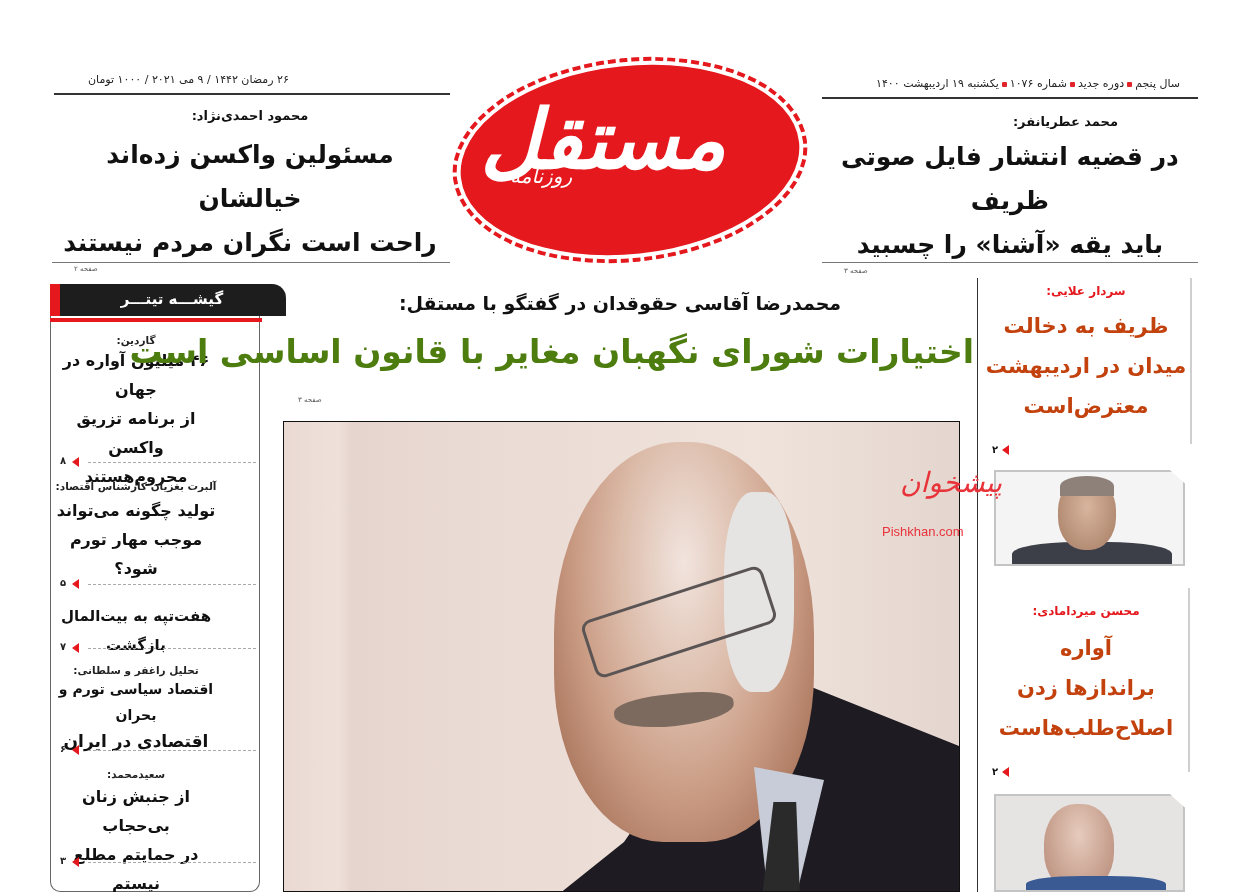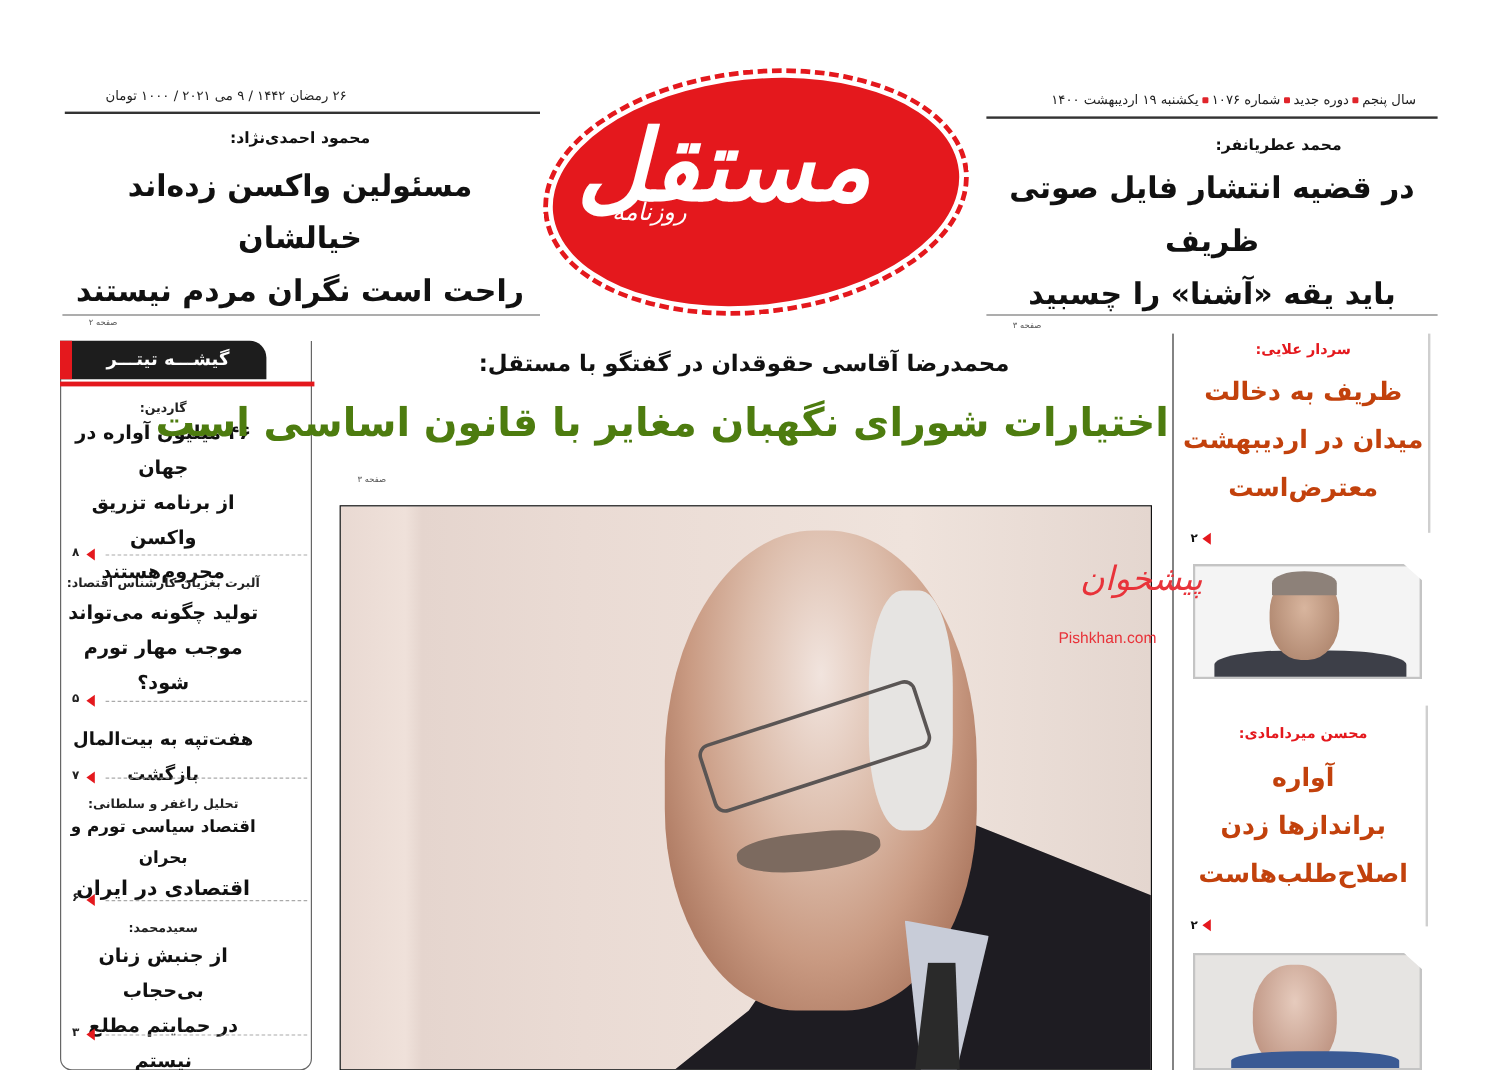--- a/index.html
+++ b/index.html
@@ -18,21 +18,21 @@
 
   
   .logo { position: absolute; left: 456px; top: 60px; width: 348px; height: 200px; }
   .logo .oval { position: absolute; inset: 6px 4px 6px 4px; background: #e4181d; border-radius: 50%; transform: rotate(-6deg); }
   .logo .ring { position: absolute; inset: -2px -4px; border: 4px dashed #e4181d; border-radius: 50%; transform: rotate(-6deg); }
   .logo .name { position: absolute; left: 70px; top: 38px; width: 200px; text-align: center; color: #fff; font-family: "DejaVu Serif", serif; font-size: 82px; font-style: italic; font-weight: bold; line-height: 1; }
   .logo .sub { position: absolute; left: 54px; top: 104px; color: #fff; font-family: "DejaVu Serif", serif; font-size: 20px; font-style: italic; }
 
   
   .leftbox { position: absolute; left: 50px; top: 284px; width: 210px; height: 608px; border: 1.5px solid #666; border-top: none; border-radius: 0 0 10px 10px; }
-  .leftbox-head { position: absolute; left: 50px; top: 284px; width: 172px; height: 32px; background: #1d1d1d; border-radius: 0 14px 0 0; }
+  .leftbox-head { position: absolute; left: 50px; top: 284px; width: 236px; height: 32px; background: #1d1d1d; border-radius: 0 14px 0 0; }
   .leftbox-head .redtab { position: absolute; left: 0; top: 0; width: 10px; height: 32px; background: #e4181d; }
   .leftbox-head .title { position: absolute; left: 14px; right: 6px; top: 0; height: 30px; line-height: 30px; color: #fff; font-weight: bold; font-size: 15px; text-align: center; letter-spacing: 1px; }
   .leftbox-redline { position: absolute; left: 50px; top: 318px; width: 212px; height: 4px; background: #e4181d; }
   .lb-item { position: absolute; left: 52px; width: 168px; text-align: center; }
   .lb-kicker { font-size: 10.5px; font-weight: bold; color: #222; }
   .lb-title { font-size: 16px; font-weight: bold; line-height: 29px; color: #111; }
   .lb-sep { position: absolute; left: 58px; width: 198px; height: 12px; }
   .lb-sep .dash { position: absolute; left: 30px; right: 0; top: 6px; border-top: 1px dashed #aaa; }
   .lb-sep .num { position: absolute; left: 2px; top: -1px; font-size: 10px; font-weight: bold; color: #222; direction: ltr; }
   .arrow { display: inline-block; width: 0; height: 0; border-top: 5px solid transparent; border-bottom: 5px solid transparent; border-right: 7px solid #e4181d; vertical-align: middle; }

